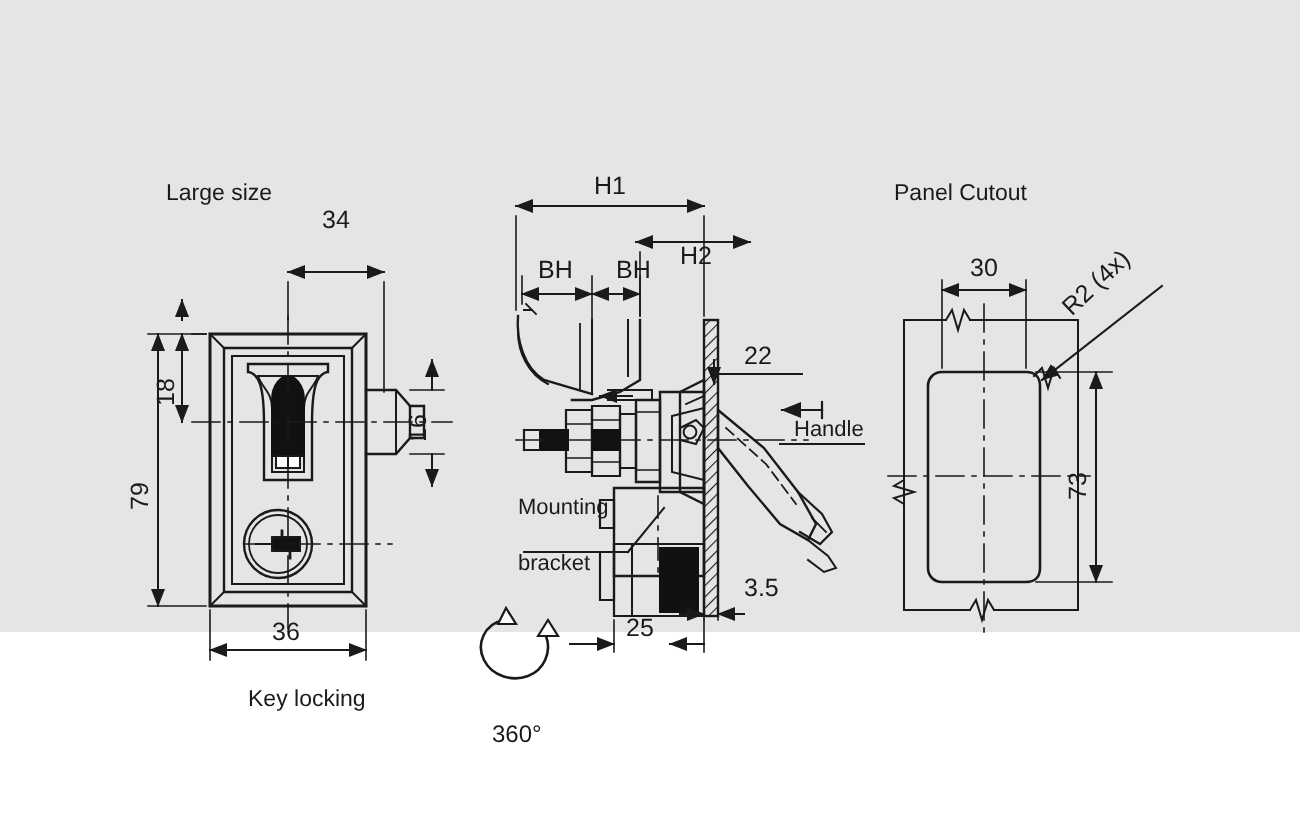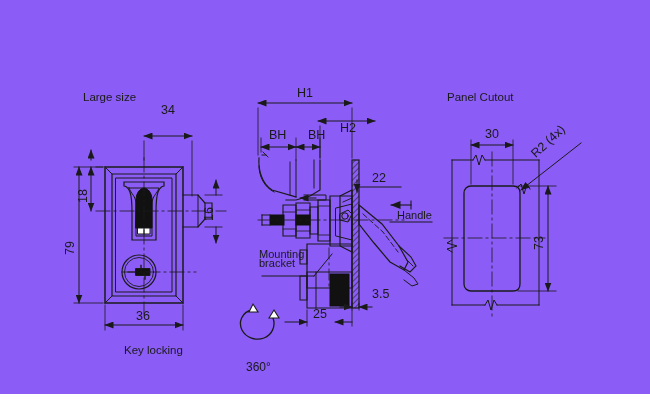--- a/index.html
+++ b/index.html
@@ -10,22 +10,22 @@
   body {
     width: 650px;
     height: 418px;
     overflow: hidden;
     font-family: "Liberation Sans", sans-serif;
     color: #1a1a1a;
   }
   #root {
     position: relative;
     width: 650px;
-    height: 394px;
-    background: #8b5cf6;
+    height: 316px;
+    background: #e5e5e5;
   }
   svg#drawing {
     position: absolute;
     left: 0;
     top: 0;
     width: 650px;
     height: 418px;
   }
   .lbl {
     position: absolute;
@@ -269,21 +269,21 @@
   <div class="lbl dim-lbl" style="left:372px; top:172px;">22</div>
 
   <div class="lbl dim-lbl" style="left:372px; top:288px;text-align:center;">3.5</div>
 
   <div class="lbl dim-lbl" style="left:313px; top:308px;">25</div>
 
   <div class="lbl note-lbl" style="left:397px; top:209px;">Handle</div>
 
   <div class="lbl note-lbl two-line" style="left:259px; top:248px;">Mounting</div>
 
-  <div class="lbl note-lbl two-line" style="left:259px; top:257px;">bracket</div>
+  <div class="lbl note-lbl two-line" style="left:259px; top:276px;">bracket</div>
 
   <div class="lbl note-lbl" style="left:246px; top:317px; font-size:12px;margin-top:44px;">360°</div>
 
   <div class="lbl title-lbl" style="left:447px; top:91px;">Panel Cutout</div>
 
   <div class="lbl dim-lbl" style="left:485px; top:128px;">30</div>
 
   <div class="lbl dim-lbl rot-90" style="left:533px; top:250px;">73</div>
 
   <div class="lbl dim-lbl rot-r2" style="left:529px; top:151px;">R2 (4x)</div>

